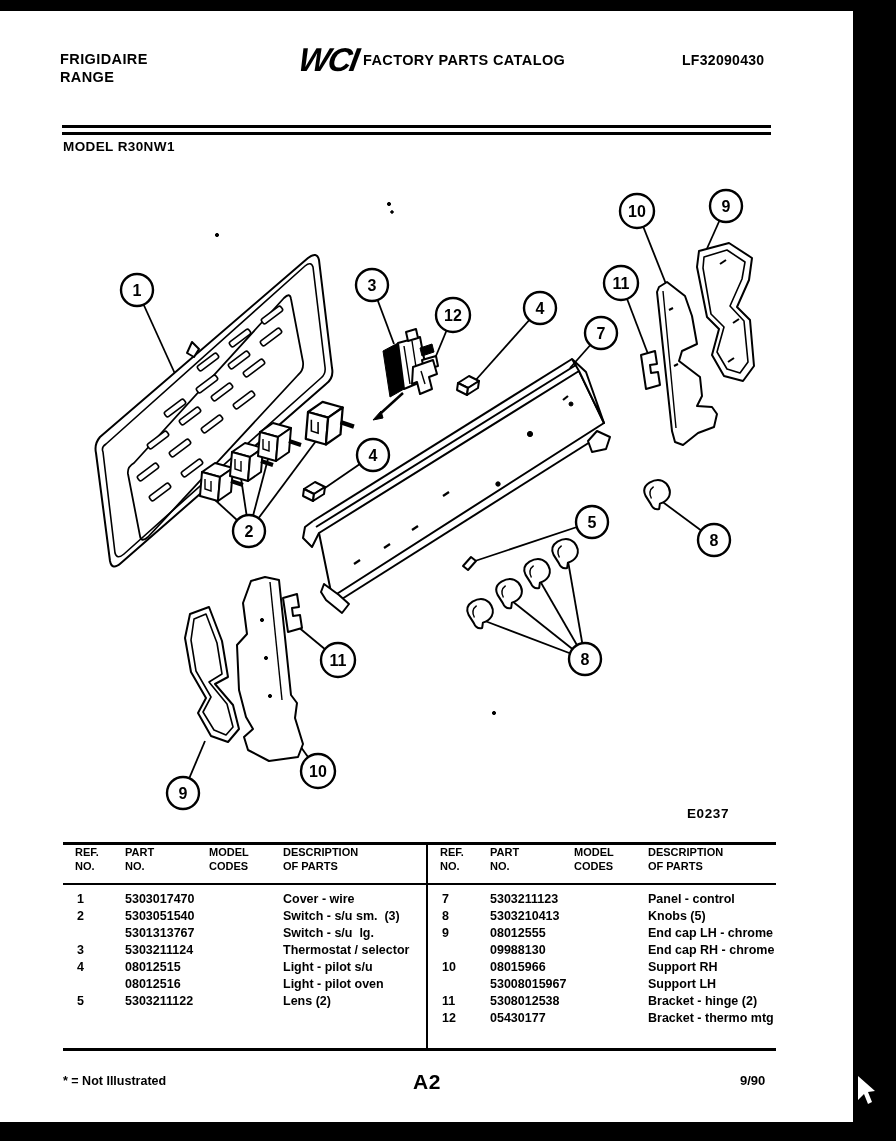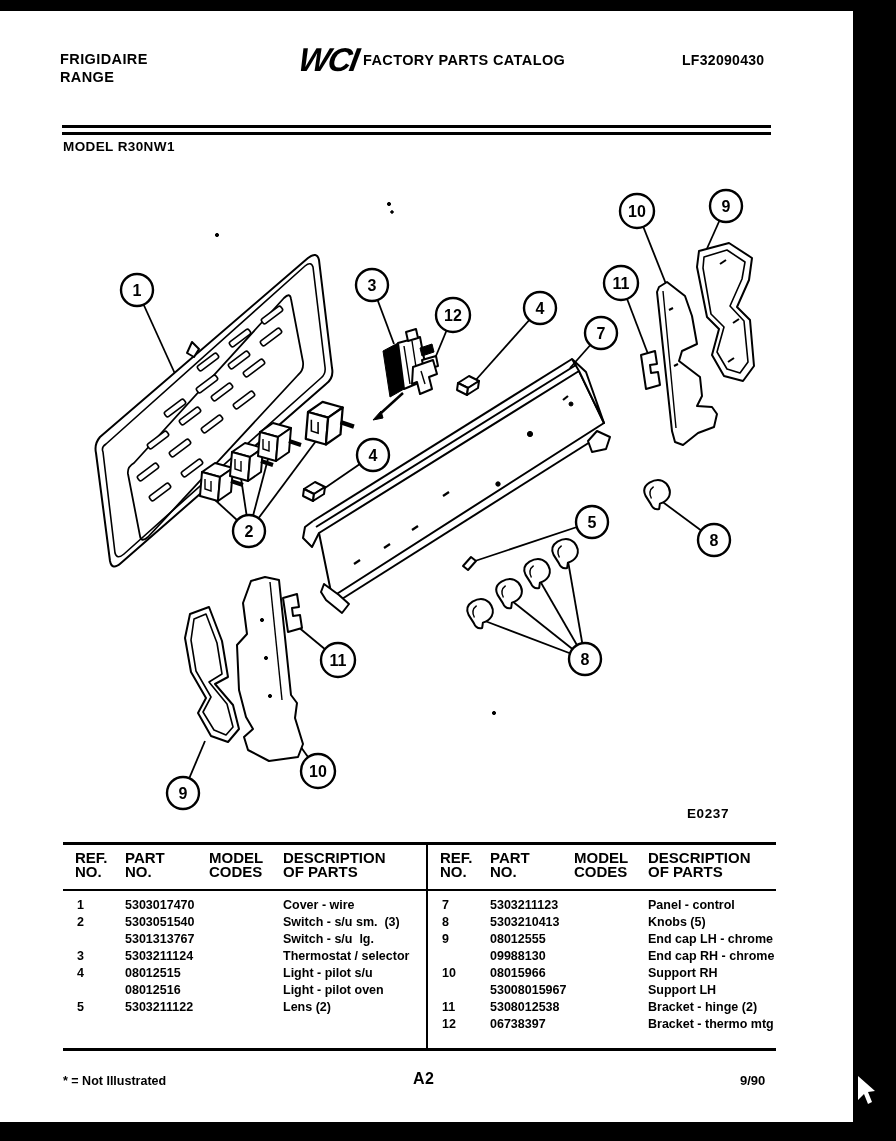--- a/index.html
+++ b/index.html
@@ -17,33 +17,33 @@
   .doc-num{font-weight:bold;font-size:14px;letter-spacing:.3px;}
   .dbl-rule{left:62px;top:125px;width:709px;height:4px;border-top:3.5px solid #000;border-bottom:3.5px solid #000;}
   .model{font-weight:bold;font-size:13.5px;letter-spacing:.4px;}
   .figcode{font-weight:bold;font-size:13.5px;letter-spacing:.6px;}
   
   .ptable{left:63px;top:842px;width:713px;height:209px;border-top:3px solid #000;border-bottom:3px solid #000;box-sizing:border-box;}
   .halves{display:flex;height:100%;}
   .half{position:relative;box-sizing:border-box;}
   .half-left{width:363px;}
   .half-right{flex:1;border-left:2px solid #000;}
-  .thead{display:flex;padding-top:6px;height:38px;box-sizing:content-box;border-bottom:2.5px solid #000;
-         font-size:15px;font-weight:bold;line-height:14px;}
+  .thead{display:flex;height:38px;box-sizing:content-box;border-bottom:2.5px solid #000;
+         font-size:11px;font-weight:bold;line-height:14px;}
   .thead div span{display:block;}
   .rows{padding-top:6px;}
   .prow{display:flex;height:17px;line-height:17px;font-size:12.5px;font-weight:bold;}
   .c-ref{width:50px;padding-left:14px;box-sizing:border-box;flex:none;}
   .thead .c-ref{padding-left:12px;}
   .c-part{width:96px;padding-left:12px;box-sizing:border-box;flex:none;white-space:pre;}
   .c-codes{width:74px;flex:none;white-space:pre;}
   .c-desc{flex:1;white-space:pre;}
   
   .foot-note{font-weight:bold;font-size:12.5px;}
-  .page-code{font-weight:bold;font-size:16px;letter-spacing:.5px;}
+  .page-code{font-weight:bold;font-size:21px;letter-spacing:.5px;}
   .date-code{font-weight:bold;font-size:13px;}
   
   .part{fill:#fff;stroke:#000;stroke-width:2;stroke-linejoin:round;}
   .openp{fill:none;stroke:#000;stroke-width:2;stroke-linejoin:round;}
   .thin{fill:none;stroke:#000;stroke-width:1.4;}
   .ldr{stroke:#000;stroke-width:1.8;fill:none;}
   .co-circle{fill:#fff;stroke:#000;stroke-width:2.4;}
   .co-num{font-family:"Liberation Sans",sans-serif;font-weight:bold;font-size:16px;text-anchor:middle;fill:#000;}
   .slot{fill:#fff;stroke:#000;stroke-width:1.6;}
   .dark{fill:#000;stroke:#000;stroke-width:1;}
@@ -414,21 +414,21 @@
             <div class="c-desc">Support LH</div>
           </div>
         <div class="prow">
             <div class="c-ref">11</div>
             <div class="c-part">5308012538</div>
             <div class="c-codes"></div>
             <div class="c-desc">Bracket - hinge (2)</div>
           </div>
         <div class="prow">
             <div class="c-ref">12</div>
-            <div class="c-part">06738397</div>
+            <div class="c-part">05430177</div>
             <div class="c-codes"></div>
             <div class="c-desc">Bracket - thermo mtg</div>
           </div>
       </div>
     </div>
   </div>
 </div>
 
 <div class="abs foot-note" style="left:63px;top:1074px;">* = Not Illustrated</div>
 <div class="abs page-code" style="left:413px;top:1070px;">A2</div>

